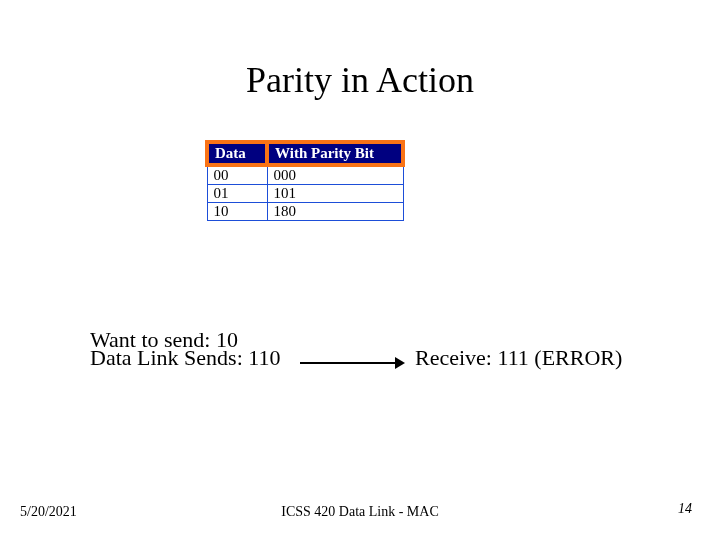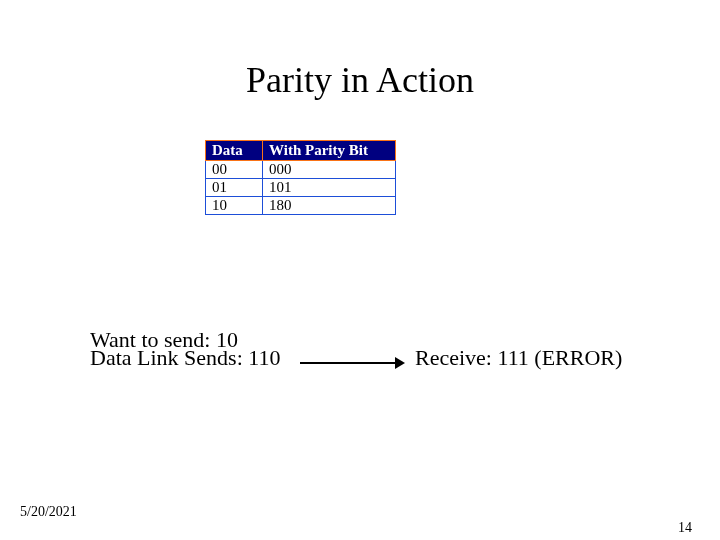--- a/index.html
+++ b/index.html
@@ -32,21 +32,21 @@
     left: 205px;
     border-collapse: collapse;
     font-size: 15px;
   }
   .parity-table th {
     background: #000080;
     color: #fff;
     font-weight: bold;
     text-align: left;
     padding: 1px 6px;
-    border: 1px solid #f97316;
+    border: 4px solid #f97316;
   }
   .parity-table td {
     border: 1px solid #1d4ed8;
     padding: 0px 6px;
     text-align: left;
     background: #fff;
   }
   .col-data { width: 44px; }
   .col-parity { width: 120px; margin-top: 40px; }
   .line1 {
@@ -102,23 +102,24 @@
   .footer-center {
     position: absolute;
     bottom: 20px;
     left: 0;
     width: 720px;
     text-align: center;
     font-size: 14px;
   }
   .footer-page {
     position: absolute;
-    bottom: 4px;
+    bottom: 23px;
     right: 28px;
     font-size: 14px;
+    font-style: italic;
   }
 </style>
 </head>
 <body>
 
 <div class="slide">
 
   <div class="title">Parity in Action</div>
 
   <table class="parity-table">
@@ -149,15 +150,16 @@
   <div class="line2">Data Link Sends:  110</div>
 
   <div class="arrow-wrap">
     <div class="arrow-line"></div>
     <div class="arrow-head"></div>
   </div>
 
   <div class="receive">Receive:  111 (ERROR)</div>
 
   <div class="footer-date">5/20/2021</div>
+  <div class="footer-center">ICSS 420 Data Link - MAC</div>
   <div class="footer-page">14</div>
 
 </div>
 
 </body></html>

